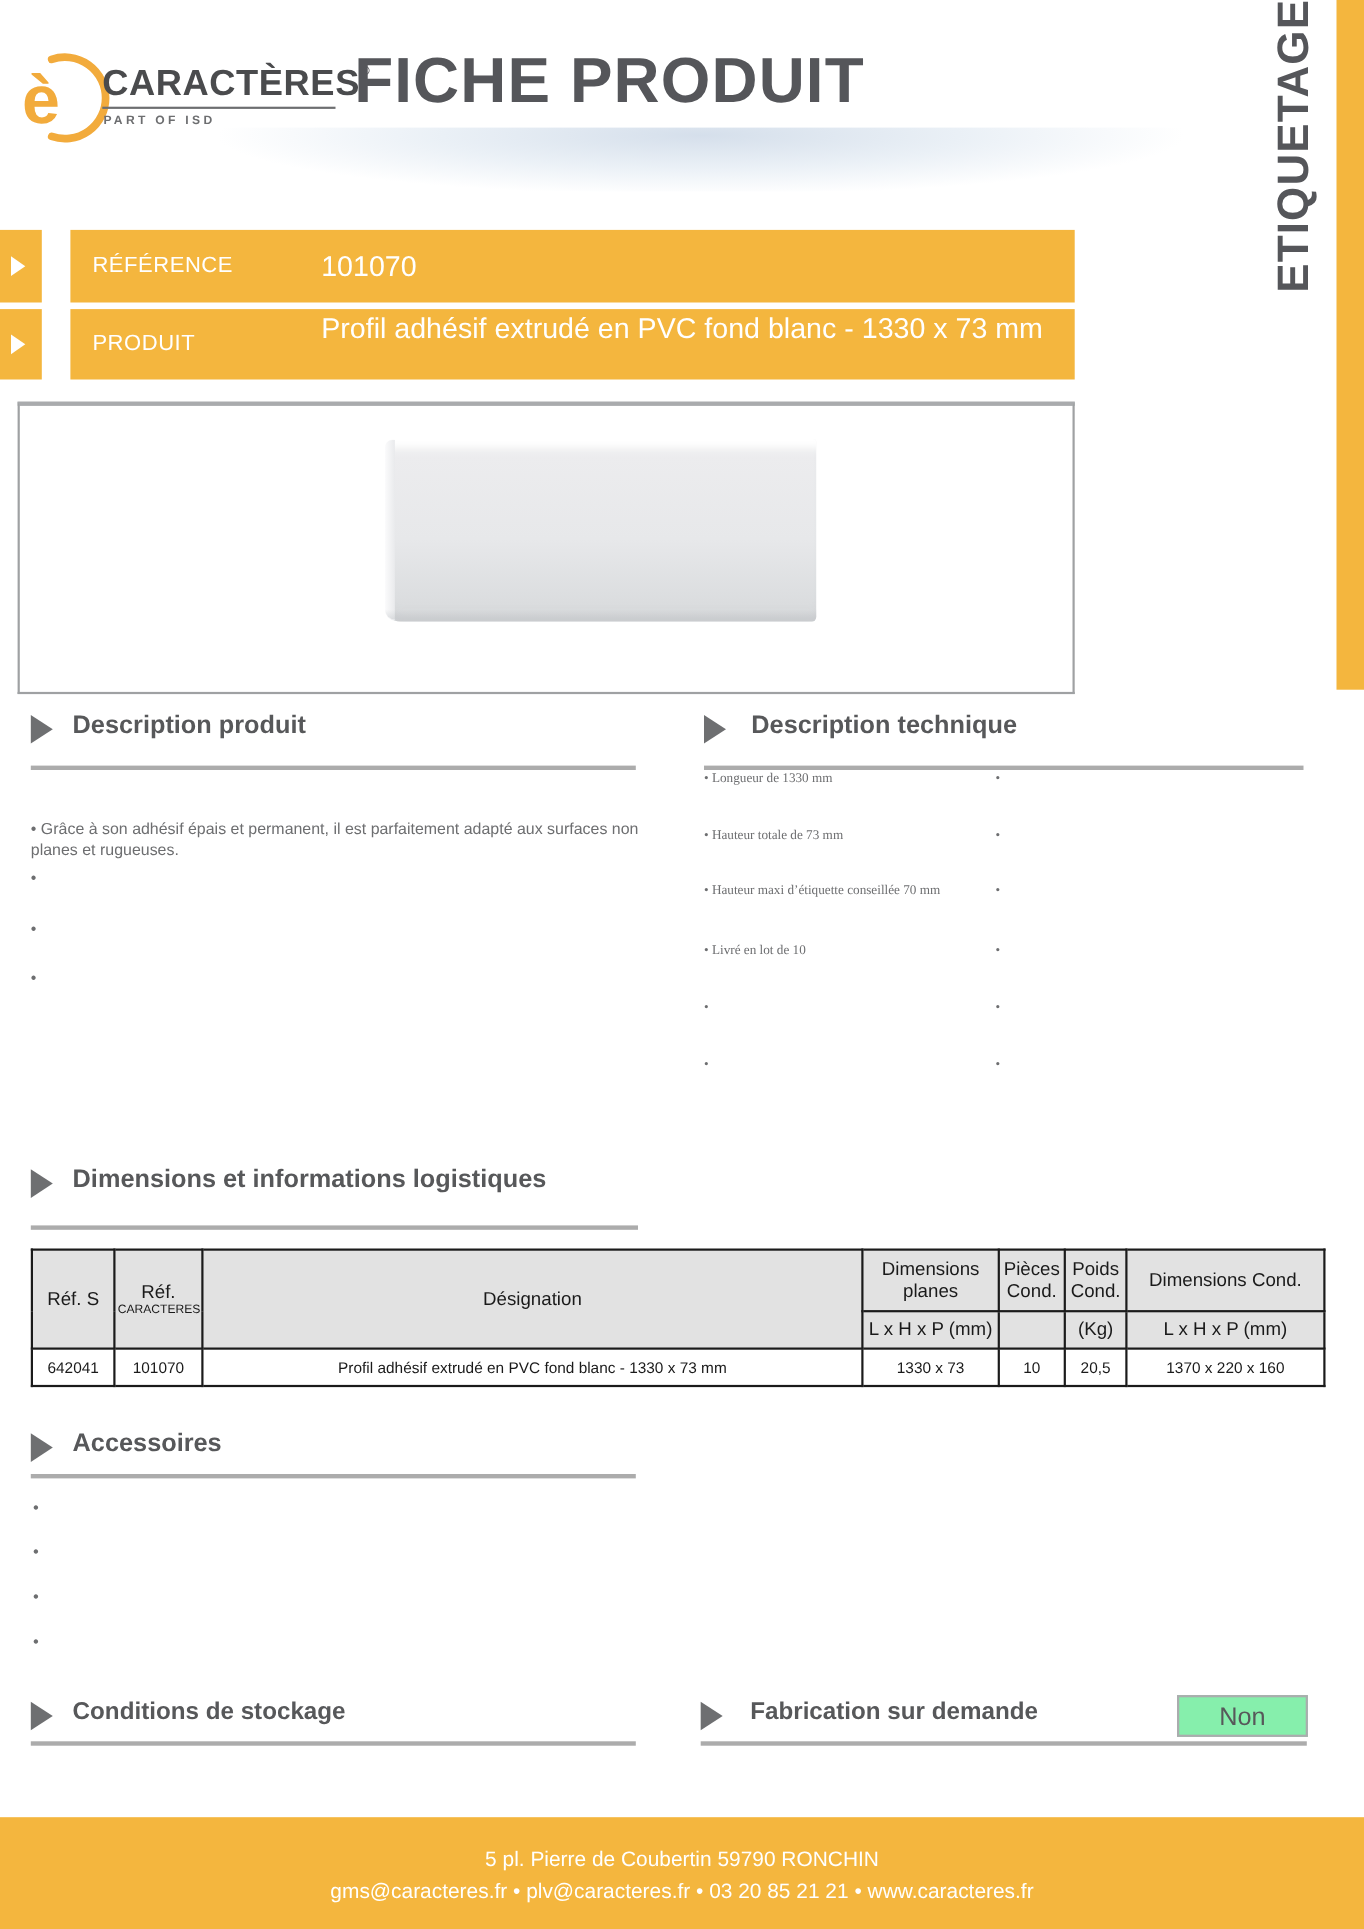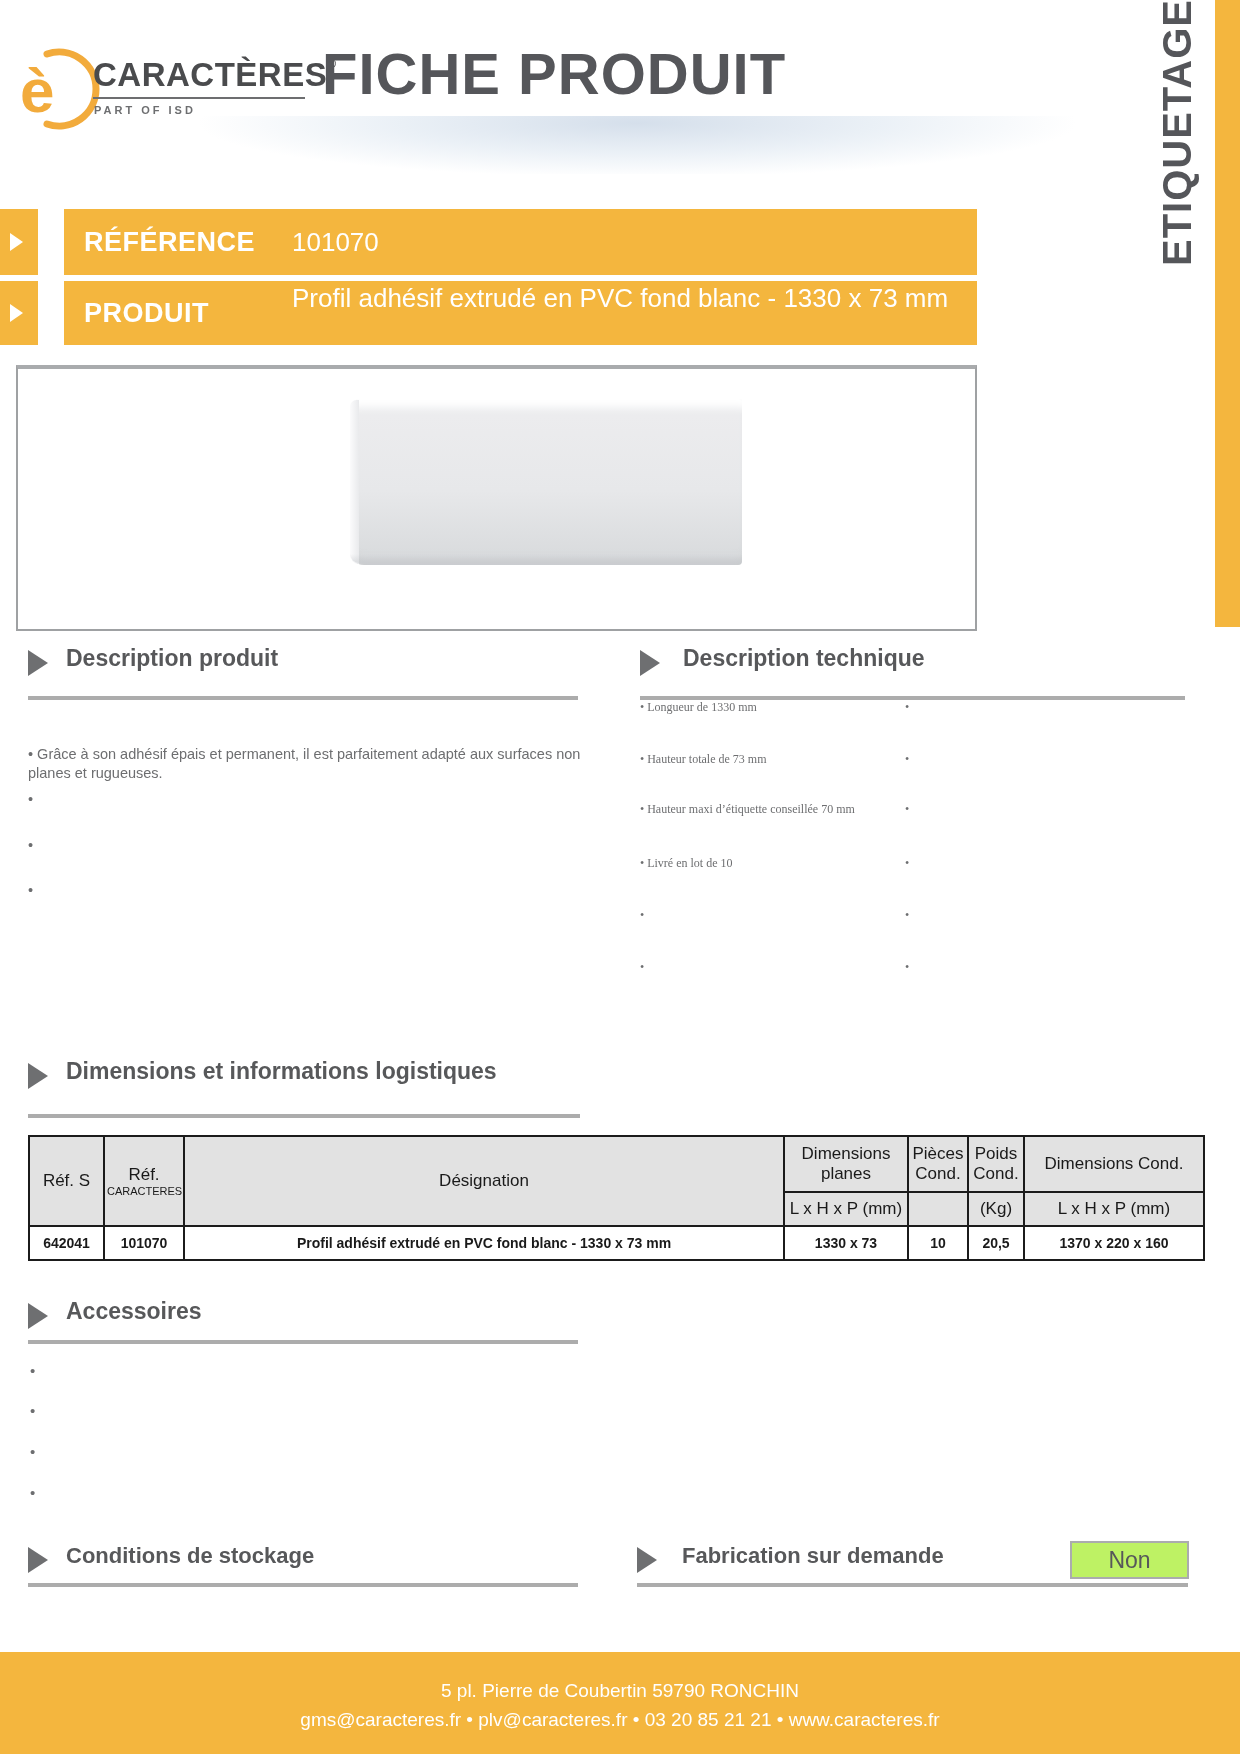--- a/index.html
+++ b/index.html
@@ -18,21 +18,21 @@
     background:radial-gradient(ellipse 55% 130% at 52% 12%, #d5dfeb 0%, rgba(224,233,242,.65) 40%, rgba(255,255,255,0) 72%);}
   
   .side-strip{position:absolute;left:1215px;top:0;width:25px;height:627px;background:#f4b63e;}
   .side-tab{position:absolute;left:1027px;top:110px;width:300px;text-align:center;
     transform:rotate(-90deg);font-size:40px;font-weight:bold;color:#55565a;letter-spacing:1px;white-space:nowrap;}
   
   .arrow-block{position:absolute;width:38px;background:#f4b63e;}
   .arrow-block .tri{position:absolute;left:10px;top:50%;margin-top:-9px;width:0;height:0;
     border-left:13px solid #ffffff;border-top:9px solid transparent;border-bottom:9px solid transparent;}
   .banner{position:absolute;left:64px;width:913px;background:#f4b63e;color:#ffffff;}
-  .banner .lab{position:absolute;left:20px;top:50%;transform:translateY(-50%);font-size:27px;font-weight:bold;letter-spacing:.5px;}
+  .banner .lab{position:absolute;left:20px;top:50%;transform:translateY(-50%);font-size:20px;font-weight:normal;letter-spacing:.5px;}
   .banner .val{position:absolute;left:228px;font-size:26px;line-height:31px;}
   #banner-ref{top:209px;height:66px;} #arrow-ref{top:209px;height:66px;}
   #banner-ref .val{top:50%;transform:translateY(-50%);}
   #banner-prod{top:281px;height:64px;} #arrow-prod{top:281px;height:64px;}
   #banner-prod .val{top:2px;width:678px;}
   
   .img-frame{position:absolute;left:16px;top:365px;width:957px;height:260px;background:#ffffff;
     border:2px solid #9fa1a3;border-top:4px solid #a9abad;}
   .product-img{position:absolute;left:332px;top:30px;width:392px;height:166px;
     background:linear-gradient(180deg,#f7f8f8 0%,#ececee 10%,#e7e8ea 55%,#dadcde 92%,#e2e3e5 100%);
@@ -53,24 +53,24 @@
   .tech-row .dot{position:absolute;left:265px;top:0;}
   .abul{position:absolute;left:30px;font-size:15px;color:#6d6e70;}
   
   table.logi{position:absolute;left:28px;top:1135px;width:1175px;border-collapse:collapse;table-layout:fixed;
     font-size:17px;color:#1a1a1a;}
   table.logi th,table.logi td{border:2px solid #1b1b1b;text-align:center;vertical-align:middle;padding:0 2px;font-weight:normal;}
   table.logi th{background:#e2e2e2;}
   table.logi .h1{height:56px;line-height:1.15;}
   table.logi .h2 th{height:32px;}
   table.logi .small{display:block;font-size:11px;line-height:1;margin-top:2px;}
-  table.logi .data td{height:32px;background:#ffffff;font-size:14px;font-weight:bold;}
+  table.logi .data td{height:32px;background:#ffffff;font-size:14px;font-weight:normal;}
   
   .non-box{position:absolute;left:1070px;top:1541px;width:115px;height:34px;border:2px solid #abacae;
-    font-size:23px;color:#57585a;text-align:center;line-height:34px;background:#bef264;}
+    font-size:23px;color:#57585a;text-align:center;line-height:34px;background:#86efac;}
   .footer{position:absolute;left:0;top:1652px;width:1240px;height:102px;background:#f4b63e;color:#ffffff;text-align:center;}
   .footer .l1{position:absolute;left:0;top:28px;width:100%;font-size:19px;}
   .footer .l2{position:absolute;left:0;top:57px;width:100%;font-size:19px;}
 </style>
 </head>
 <body>
 
 <div id="page">
 
   <div class="logo-mark">

